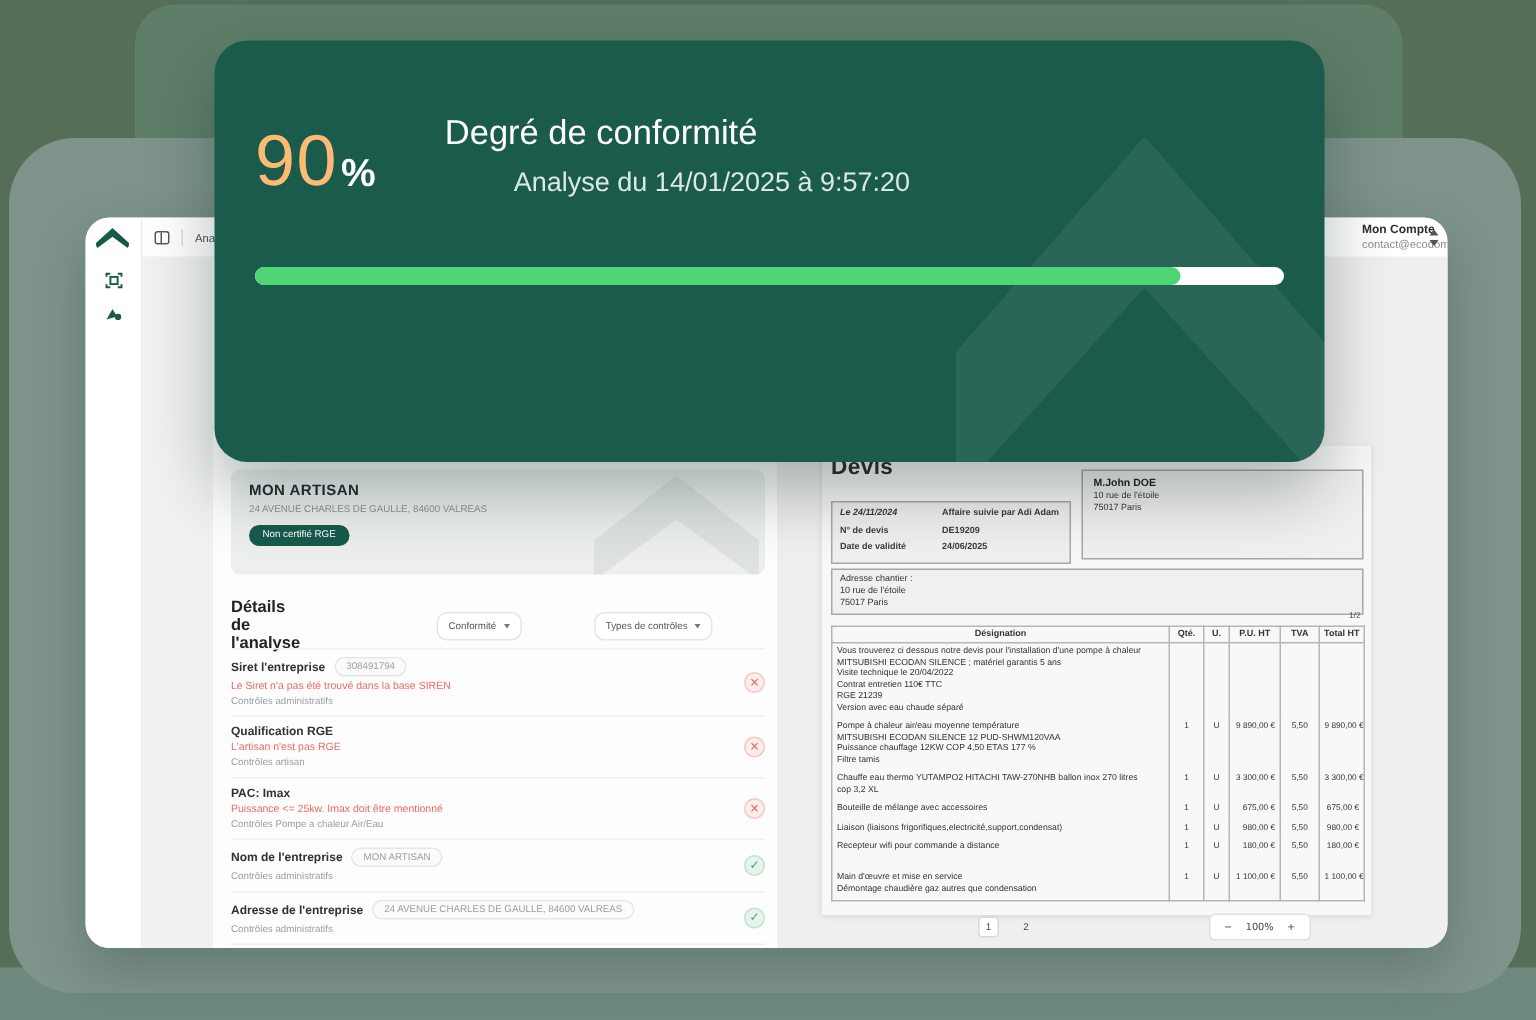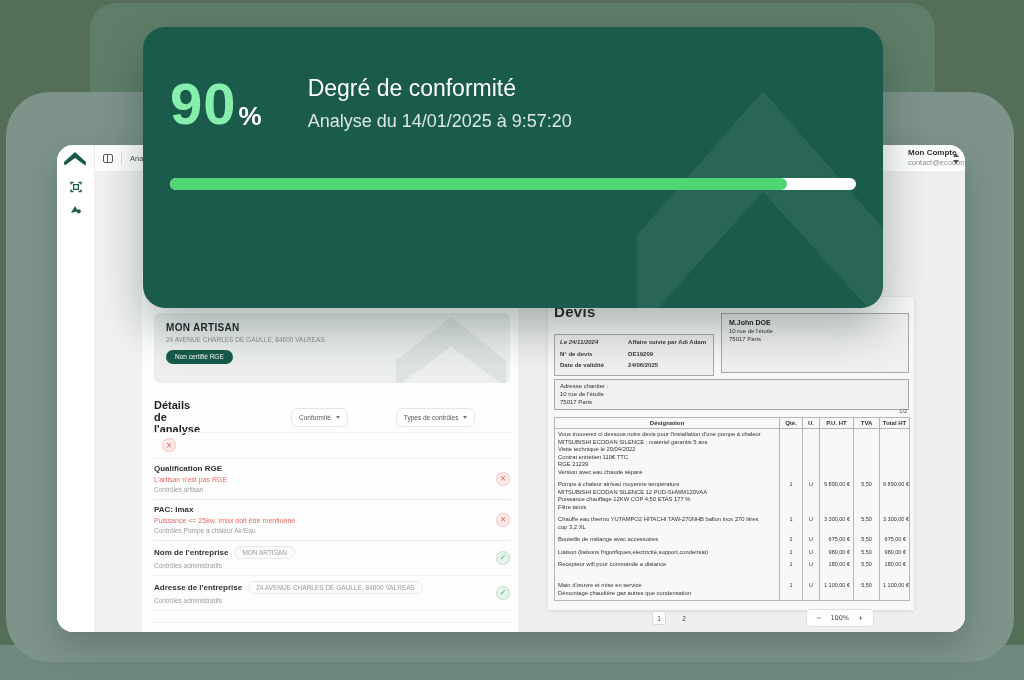--- a/index.html
+++ b/index.html
@@ -112,25 +112,25 @@
   .zoom-ctl { position:absolute; left:288px; top:437px; display:flex; align-items:center; gap:9px;
     background:#fff; border:1px solid #e0e0e0; border-radius:4px; padding:4px 9px; }
   .zoom-ctl span { font-size:6.5px; color:#444; font-family:"DejaVu Sans",sans-serif; }
 
   
   .overlay-card { position:absolute; left:143px; top:27px; width:740px; height:281px; border-radius:22px;
     background:#1a5b4c; overflow:hidden; z-index:5; box-shadow:0 20px 45px rgba(10,40,33,.32); }
   .overlay-watermark { position:absolute; right:-6px; top:64px; width:252px; height:240px; background:rgba(255,255,255,.07);
     clip-path:polygon(50% 0%, 100% 60%, 100% 100%, 50% 42%, 0% 100%, 0% 60%); }
   .score-row { position:absolute; left:27px; top:48px; display:flex; align-items:flex-end; }
-  .score { font-size:58px; font-weight:bold; color:#86efac; line-height:1; letter-spacing:1px; }
+  .score { font-size:48px; font-weight:normal; color:#fdba74; line-height:1; letter-spacing:1px; }
   .score-pct { font-size:26px; font-weight:bold; color:#fff; line-height:1; margin:0 0 4px 2px; }
   .score-texts { margin-left:46px; margin-bottom:0; align-self:flex-start; }
   .overlay-title { font-size:23px; color:#fff; font-weight:500; }
-  .overlay-subtitle { font-size:18px; color:#dce9e3; margin-top:9px; font-weight:400; }
+  .overlay-subtitle { font-size:18px; color:#dce9e3; margin-top:9px; font-weight:400;margin-left:46px; }
   .progress { position:absolute; left:27px; top:151px; width:686px; height:12px; border-radius:6px; background:#fff; }
   .progress-fill { height:12px; border-radius:6px; background:#4fd573; }
   .pills { position:absolute; left:27px; top:201px; display:flex; gap:15px; }
   .pill { background:#fff; color:#10493b; font-size:17px; font-weight:bold; padding:11px 23px 12px;
     border-radius:23px; box-shadow:0 3px 8px rgba(0,0,0,.12); white-space:nowrap; }
 </style>
 </head>
 <body>
 
 <div class="stage">
@@ -191,20 +191,28 @@
           </span>
           <span class="filter-btn">
             <span>Types de contrôles</span>
             <span class="chev-down"></span>
           </span>
           <span class="close-btn">×</span>
         </div>
 
         <div class="details-list">
             <div class="arow">
+              <div class="arow-main">
+                <div class="arow-titleline">
+                  <span class="arow-title">Siret l'entreprise</span>
+                  <span class="abadge">308491794</span>
+                </div>
+                <div class="anote">Le Siret n'a pas été trouvé dans la base SIREN</div>
+                <div class="acat">Contrôles administratifs</div>
+              </div>
               <span class="sicon fail">×</span>
             </div>
             <div class="arow">
               <div class="arow-main">
                 <div class="arow-titleline">
                   <span class="arow-title">Qualification RGE</span>
                 </div>
                 <div class="anote">L'artisan n'est pas RGE</div>
                 <div class="acat">Contrôles artisan</div>
               </div>

